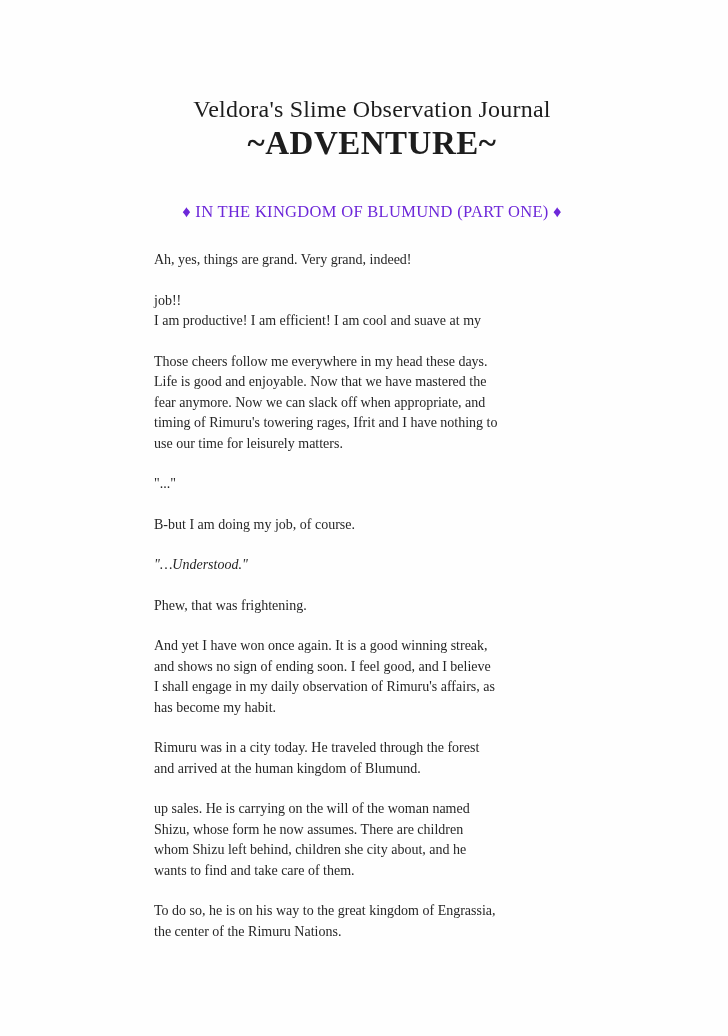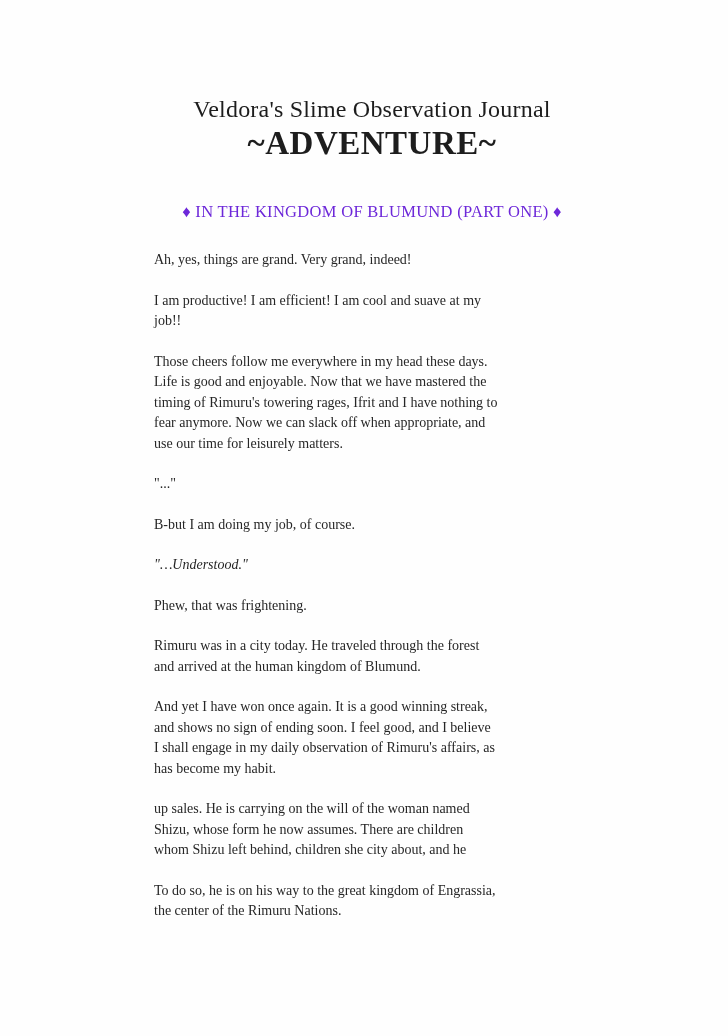--- a/index.html
+++ b/index.html
@@ -72,64 +72,65 @@
 
   <h2 class="chapter-heading">♦ IN THE KINGDOM OF BLUMUND (PART ONE) ♦</h2>
 
   <main class="body-text">
 
     <div class="paragraph">
       <div class="line">Ah, yes, things are grand. Very grand, indeed!</div>
     </div>
 
     <div class="paragraph">
+      <div class="line">job!!</div>
       <div class="line">I am productive! I am efficient! I am cool and suave at my</div>
-      <div class="line">job!!</div>
     </div>
 
     <div class="paragraph">
       <div class="line">Those cheers follow me everywhere in my head these days.</div>
       <div class="line">Life is good and enjoyable. Now that we have mastered the</div>
+      <div class="line">fear anymore. Now we can slack off when appropriate, and</div>
       <div class="line">timing of Rimuru's towering rages, Ifrit and I have nothing to</div>
-      <div class="line">fear anymore. Now we can slack off when appropriate, and</div>
       <div class="line">use our time for leisurely matters.</div>
     </div>
 
     <div class="paragraph">
       <div class="line">"..."</div>
     </div>
 
     <div class="paragraph">
       <div class="line">B-but I am doing my job, of course.</div>
     </div>
 
     <div class="paragraph italic">
       <div class="line">"…Understood."</div>
     </div>
 
     <div class="paragraph">
       <div class="line">Phew, that was frightening.</div>
     </div>
 
     <div class="paragraph">
-      <div class="line">Rimuru was in a city today. He traveled through the forest</div>
-      <div class="line">and arrived at the human kingdom of Blumund.</div>
-    </div>
-
-    <div class="paragraph">
       <div class="line">And yet I have won once again. It is a good winning streak,</div>
       <div class="line">and shows no sign of ending soon. I feel good, and I believe</div>
       <div class="line">I shall engage in my daily observation of Rimuru's affairs, as</div>
       <div class="line">has become my habit.</div>
     </div>
 
     <div class="paragraph">
+      <div class="line">Rimuru was in a city today. He traveled through the forest</div>
+      <div class="line">and arrived at the human kingdom of Blumund.</div>
+    </div>
+
+    <div class="paragraph">
       <div class="line">up sales. He is carrying on the will of the woman named</div>
       <div class="line">Shizu, whose form he now assumes. There are children</div>
       <div class="line">whom Shizu left behind, children she city about, and he</div>
+      <div class="line">wants to find and take care of them.</div>
     </div>
 
     <div class="paragraph">
       <div class="line">To do so, he is on his way to the great kingdom of Engrassia,</div>
       <div class="line">the center of the Rimuru Nations.</div>
     </div>
 
   </main>
 </div>
 

